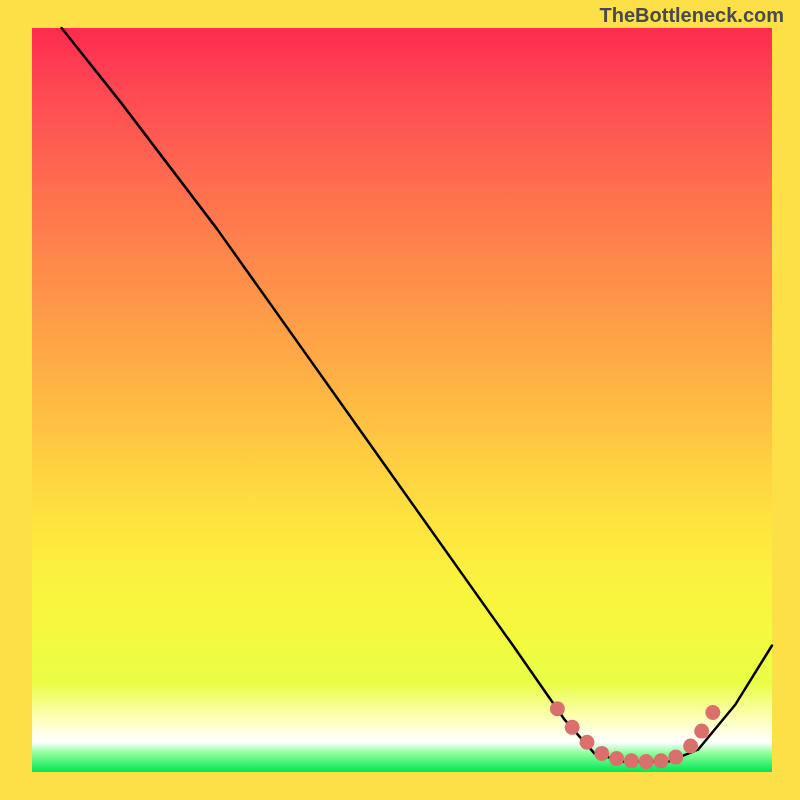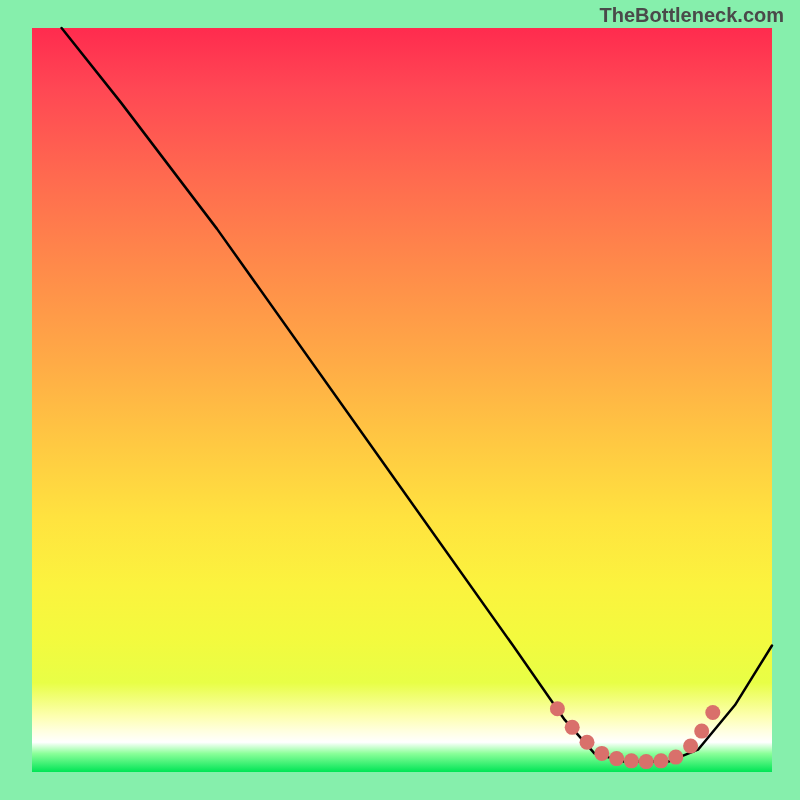--- a/index.html
+++ b/index.html
@@ -7,21 +7,21 @@
     padding: 0;
     background: #000;
     width: 800px;
     height: 800px;
     position: relative;
     font-family: Arial, sans-serif;
   }
   .container {
     width: 800px;
     height: 800px;
-    background: #86efac;
+    background: #fde047;
     position: relative;
   }
   .watermark {
     position: absolute;
     top: 4px;
     right: 16px;
     color: #4a4a4a;
     font-size: 20px;
     font-weight: bold;
     z-index: 10;

